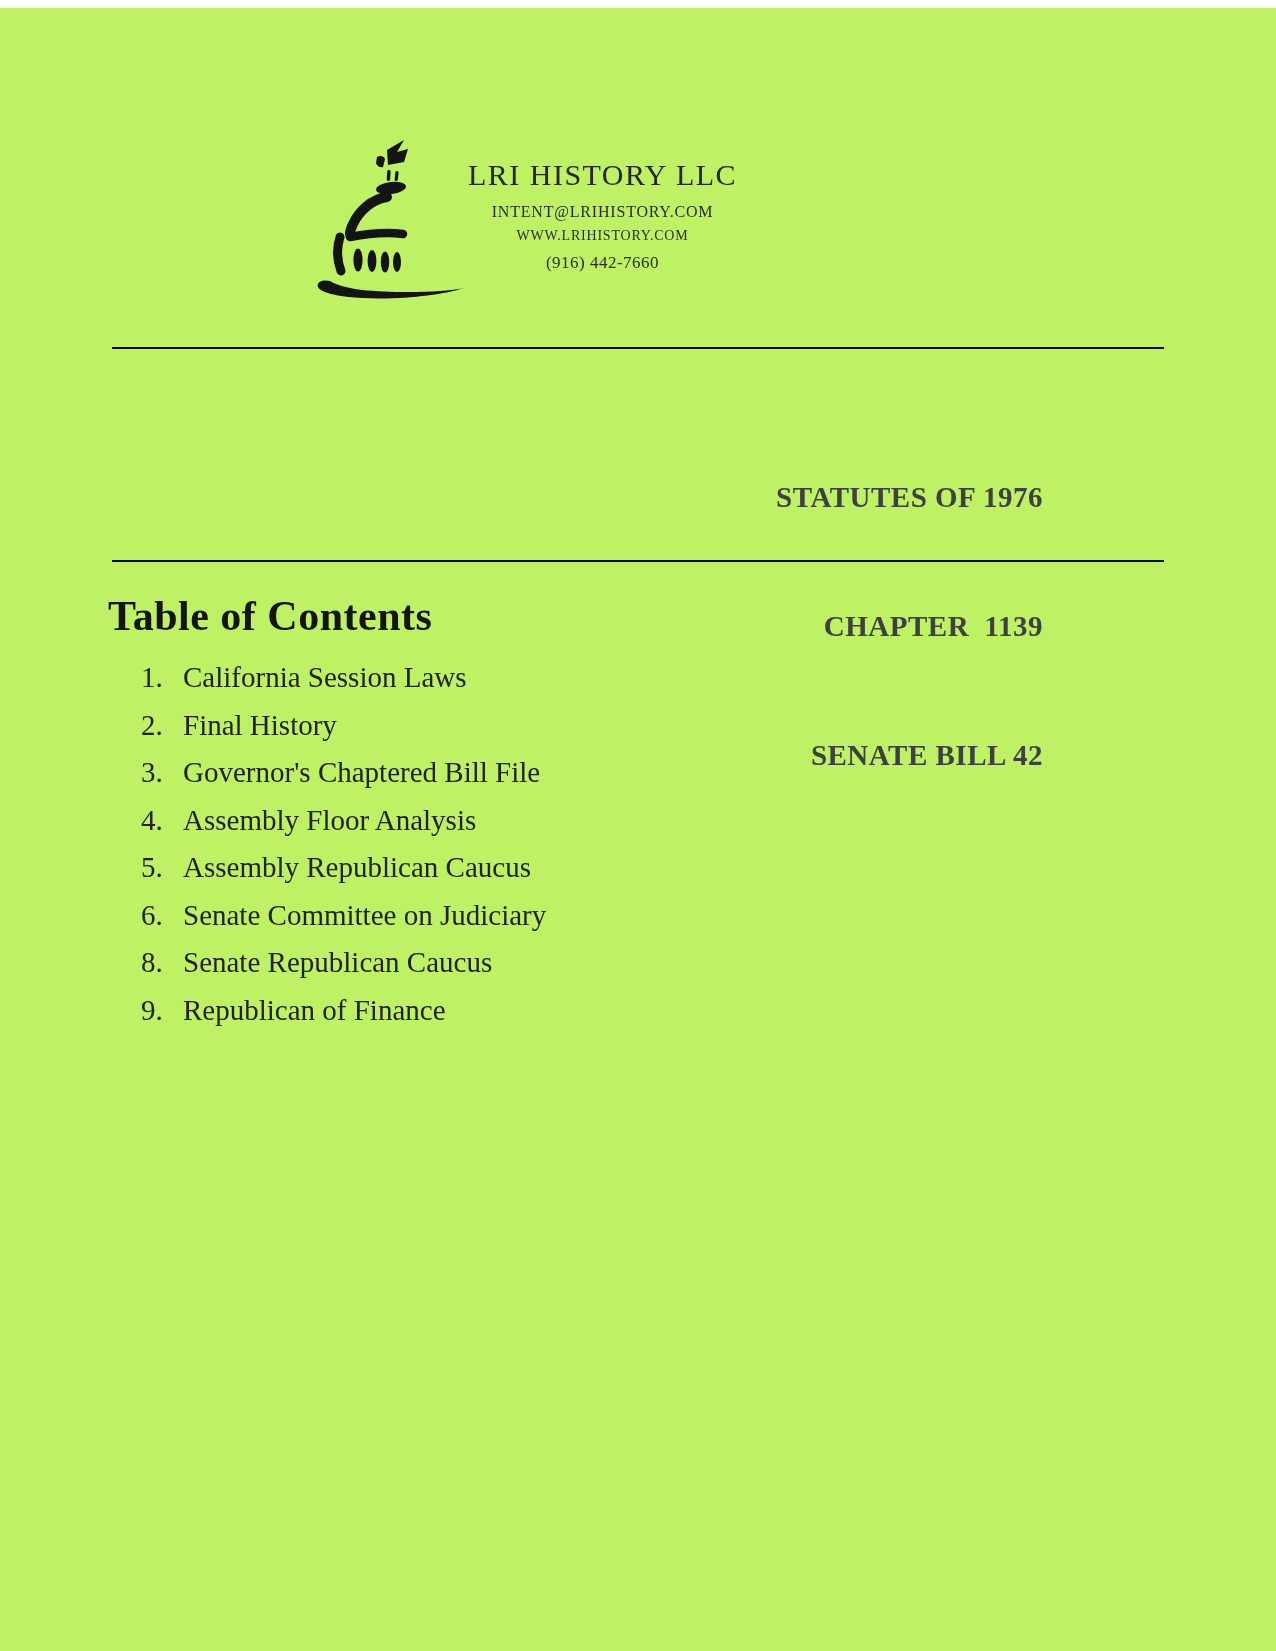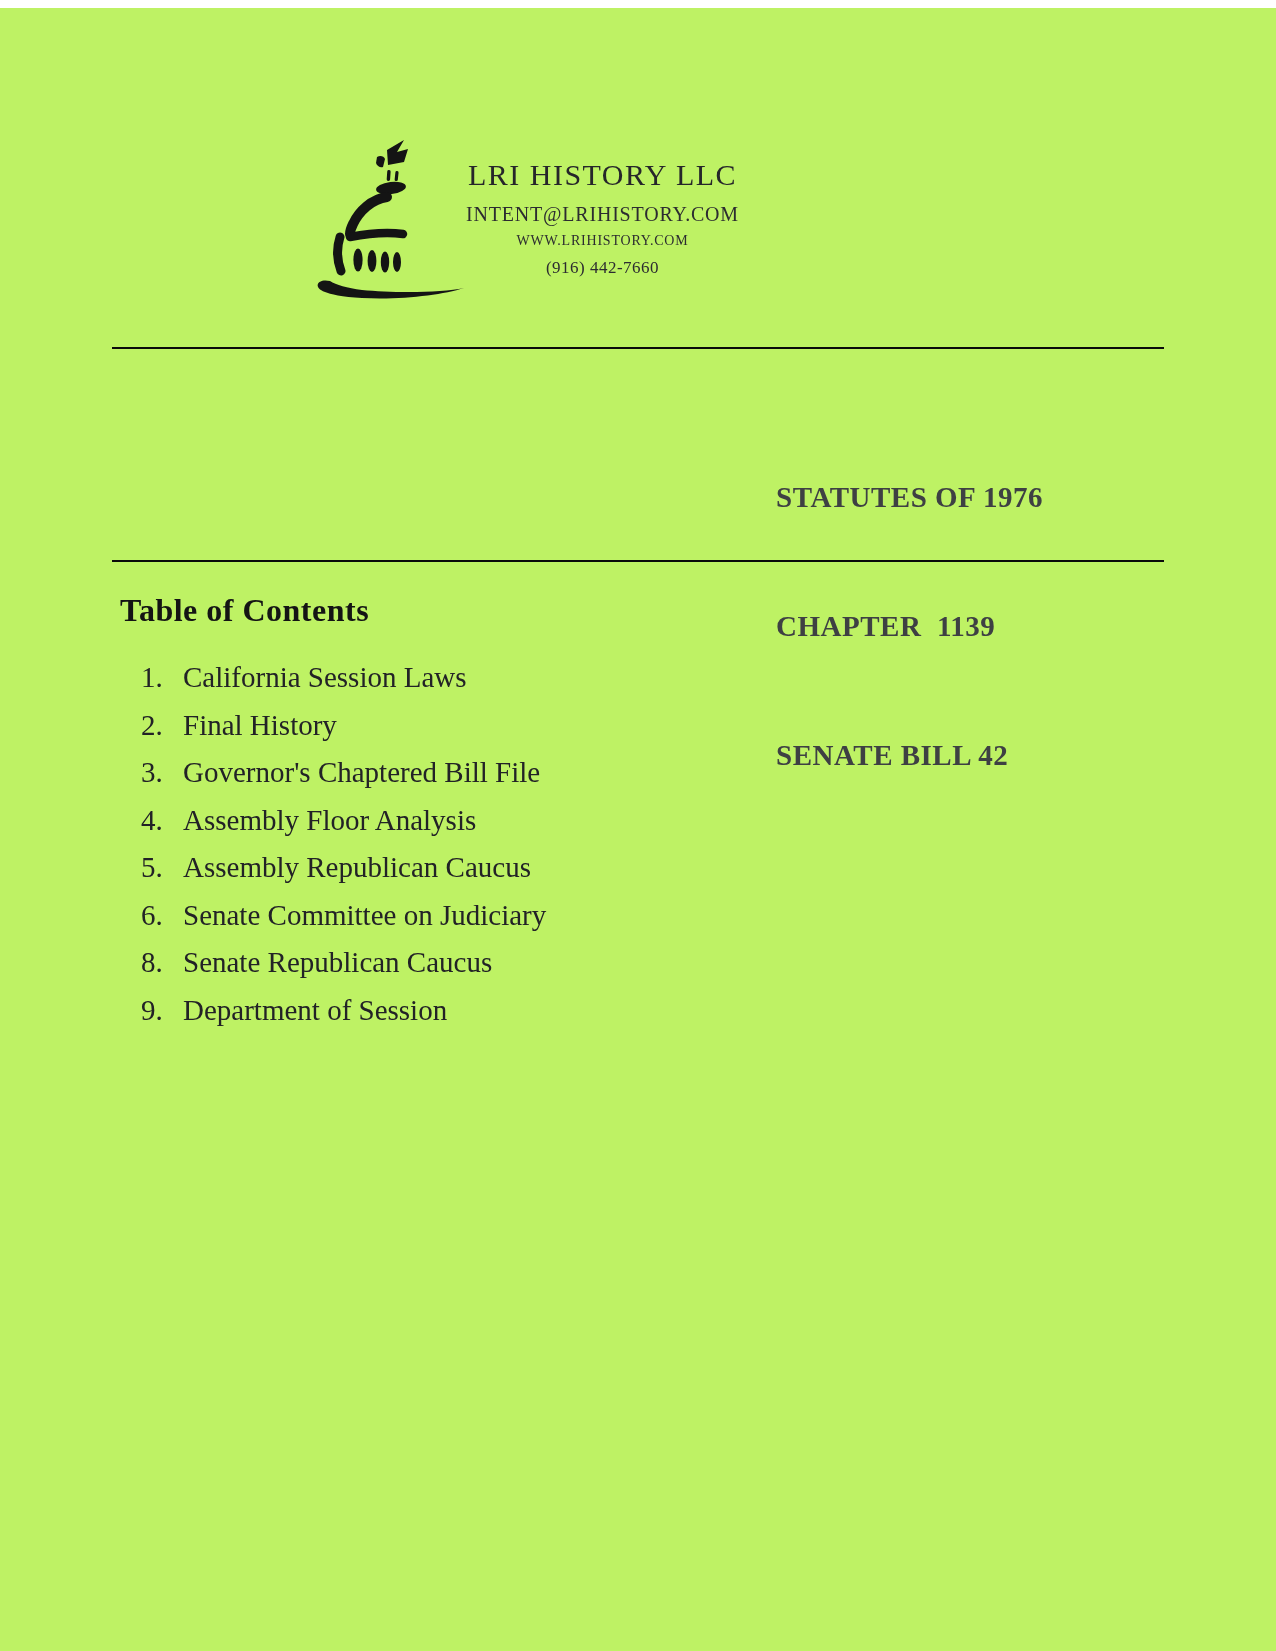--- a/index.html
+++ b/index.html
@@ -20,53 +20,54 @@
   }
   .header-text {
     position:absolute; left:430px; top:150px; width:345px;
     text-align:center; color:#26262a;
   }
   .company-name {
     font-size:30px; letter-spacing:1.5px; font-weight:400;
     white-space:nowrap;
   }
   .company-email {
-    margin-top:11px; font-size:20px; letter-spacing:0.8px; color:#2c2c30;
+    margin-top:11px; font-size:16px; letter-spacing:0.8px; color:#2c2c30;
     white-space:nowrap;
   }
   .company-web {
     margin-top:7px; font-size:14px; letter-spacing:0.8px; color:#2c2c30;
     white-space:nowrap;
   }
   .company-phone {
     margin-top:9px; font-size:17px; letter-spacing:0.5px; color:#2c2c30;
     white-space:nowrap;
     font-family:Liberation Serif, serif;
   }
 
   
   .rule { position:absolute; left:112px; width:1052px; height:2px; background:#0a0a0a; }
   .rule-1 { top:339px; }
   .rule-2 { top:552px; }
 
   
   .statute-block {
     position:absolute; right:233px; top:382px;
+    text-align:right;
     font-weight:bold;
     font-size:29px;
     line-height:43px;
     letter-spacing:0.5px;
     color:#3e4043;
     white-space:pre-wrap;
   }
 
   
   .toc-heading {
-    position:absolute; left:120px; top:584px;
-    font-size:32px; font-weight:bold; color:#141414;
+    position:absolute; left:108px; top:584px;
+    font-size:42px; font-weight:bold; color:#141414;
     letter-spacing:0.5px;
   }
   .toc-list {
     position:absolute; left:141px; top:655px;
     list-style:none;
     font-size:29px; color:#222226;
   }
   .toc-list li {
     line-height:29px;
     margin-bottom:18.5px;
@@ -126,16 +127,16 @@
   <div class="toc-heading">Table of Contents</div>
 
   <ol class="toc-list">
     <li><span class="toc-num">1.</span><span>California Session Laws</span></li>
     <li><span class="toc-num">2.</span><span>Final History</span></li>
     <li><span class="toc-num">3.</span><span>Governor's Chaptered Bill File</span></li>
     <li><span class="toc-num">4.</span><span>Assembly Floor Analysis</span></li>
     <li><span class="toc-num">5.</span><span>Assembly Republican Caucus</span></li>
     <li><span class="toc-num">6.</span><span>Senate Committee on Judiciary</span></li>
     <li><span class="toc-num">8.</span><span>Senate Republican Caucus</span></li>
-    <li><span class="toc-num">9.</span><span>Department of Session</span></li>
+    <li><span class="toc-num">9.</span><span>Republican of Finance</span></li>
   </ol>
 
 </div>
 
 </body></html>

